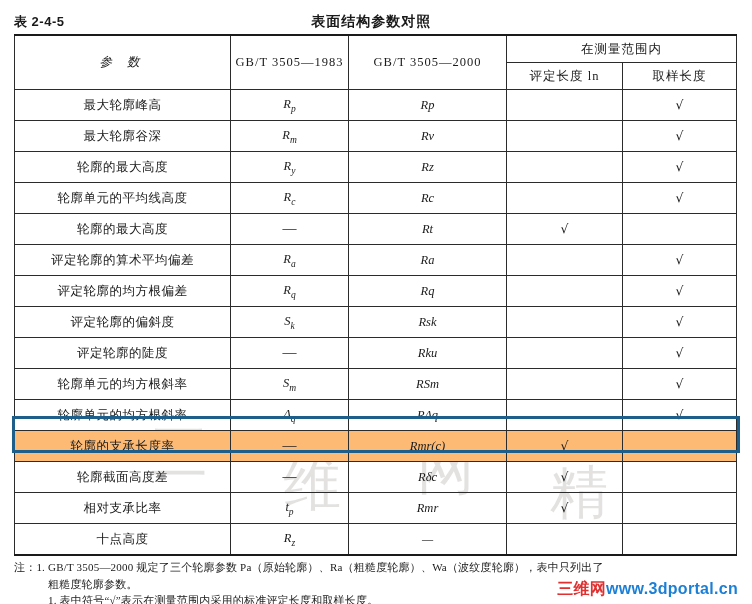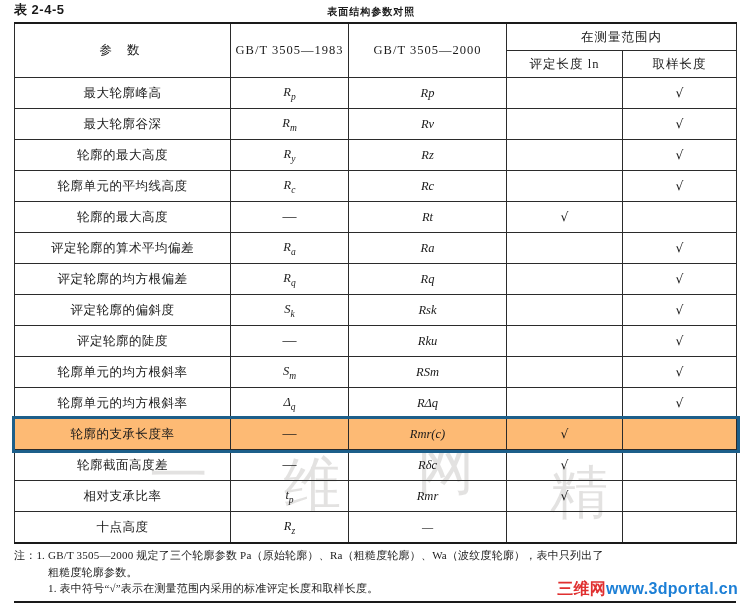--- a/index.html
+++ b/index.html
@@ -42,33 +42,33 @@
   .watermark span:nth-child(2) { transform: translateY(10px); }
   .watermark span:nth-child(3) { transform: translateY(-6px); }
   .watermark span:nth-child(4) { transform: translateY(18px); }
 
   .header-row {
     position: relative;
     z-index: 2;
     display: flex;
     align-items: flex-end;
     padding: 4px 14px 3px 14px;
-    height: 22px;
+    height: 34px;
     box-sizing: border-box;
   }
   .tbl-no {
     font-size: 13px;
     font-weight: bold;
     font-family: "Liberation Sans", sans-serif;
     letter-spacing: 0.5px;
   }
   .tbl-title {
     flex: 1;
     text-align: center;
-    font-size: 10px;
+    font-size: 14px;
     font-weight: bold;
     letter-spacing: 1px;
     margin-right: 60px;
   }
 
   table.main {
     position: relative;
     z-index: 2;
     border-collapse: collapse;
     width: 722px;
@@ -90,20 +90,21 @@
   th.hdr {
     font-weight: normal;
     height: 26px;
     font-size: 13px;
     letter-spacing: 1px;
     margin-left: 12px;
   }
   th.param-hdr {
     letter-spacing: 6px;
     padding-left: 6px;
+    font-style: italic;
   }
   .row-cell {
     height: 30px;
   }
   td.param {
     text-align: left;
     padding-left: 12px;
     font-size: 13px;
     letter-spacing: 0.5px;
   }

